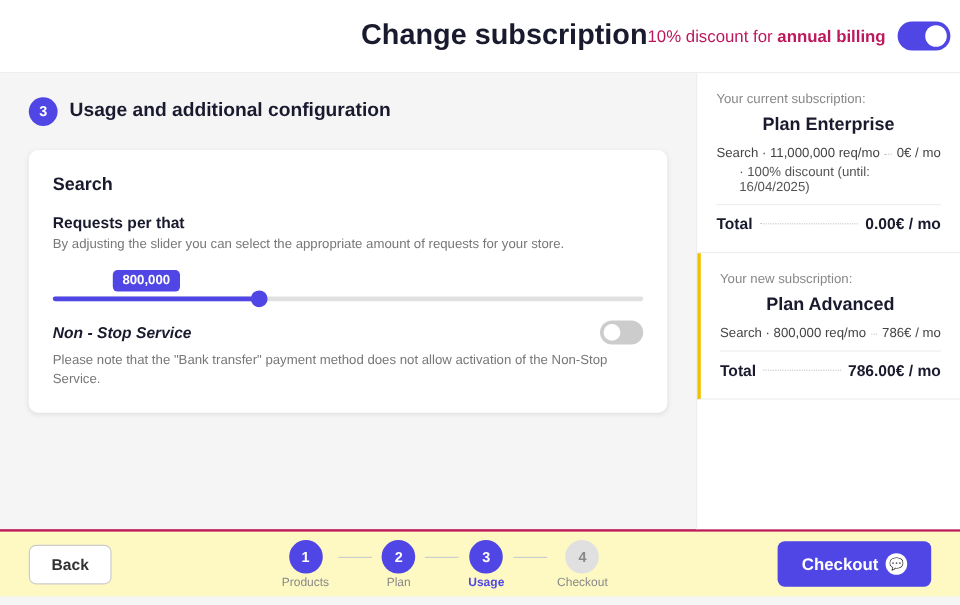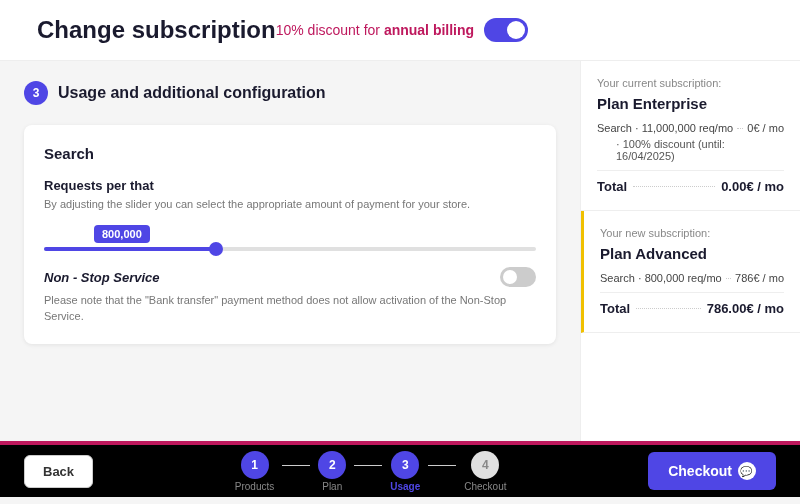--- a/index.html
+++ b/index.html
@@ -8,24 +8,24 @@
       background: #f5f5f5;
       width: 800px;
       height: 504px;
       overflow: hidden;
       position: relative;
     }
 
     
     .header {
       background: #fff;
-      padding: 16px 37px;
-      display: flex;
-      align-items: center;
-      justify-content: flex-start;
+      padding: 16px 8px;
+      display: flex;
+      align-items: center;
+      justify-content: flex-end;
       border-bottom: 1px solid #eee;
     }
     .header-title {
       font-size: 24px;
       font-weight: 700;
       color: #1a1a2e;
     }
     .header-right {
       display: flex;
       align-items: center;
@@ -222,20 +222,21 @@
     .sub-label {
       font-size: 11px;
       color: #888;
       margin-bottom: 6px;
     }
     .plan-name {
       font-size: 15px;
       font-weight: 700;
       color: #1a1a2e;
       margin-bottom: 10px;
+      text-align: center;
     }
     .plan-line {
       display: flex;
       justify-content: space-between;
       align-items: center;
       font-size: 11px;
       color: #444;
       margin-bottom: 4px;
     }
     .plan-line .line-dots {
@@ -274,22 +275,22 @@
     }
     .plan-total-price {
       font-size: 13px;
       font-weight: 700;
       color: #1a1a2e;
     }
 
     
     .footer {
       height: 56px;
-      background: #000000;
-      border-top: 4px solid #be185d;
+      background: #fef9c3;
+      border-top: 2px solid #be185d;
       display: flex;
       align-items: center;
       justify-content: space-between;
       padding: 0 24px;
     }
 
     .steps-nav {
       display: flex;
       align-items: center;
       gap: 8px;
@@ -393,21 +394,21 @@
   <div class="left-panel">
     <div class="step-header">
       <div class="step-badge">3</div>
       <span class="step-title">Usage and additional configuration</span>
     </div>
 
     <div class="config-card">
       <div class="config-card-title">Search</div>
 
       <div class="rpm-label">Requests per that</div>
-      <div class="rpm-desc">By adjusting the slider you can select the appropriate amount of payment for your store.</div>
+      <div class="rpm-desc">By adjusting the slider you can select the appropriate amount of requests for your store.</div>
 
       <div class="slider-container">
         <div class="slider-tooltip">800,000</div>
         <div class="slider-track">
           <div class="slider-fill"></div>
           <div class="slider-thumb"></div>
         </div>
         <input type="range" min="0" max="100" value="35" style="opacity: 0; position: absolute; width: 100%; top: 14px; left: 0px;">
       </div>
 

